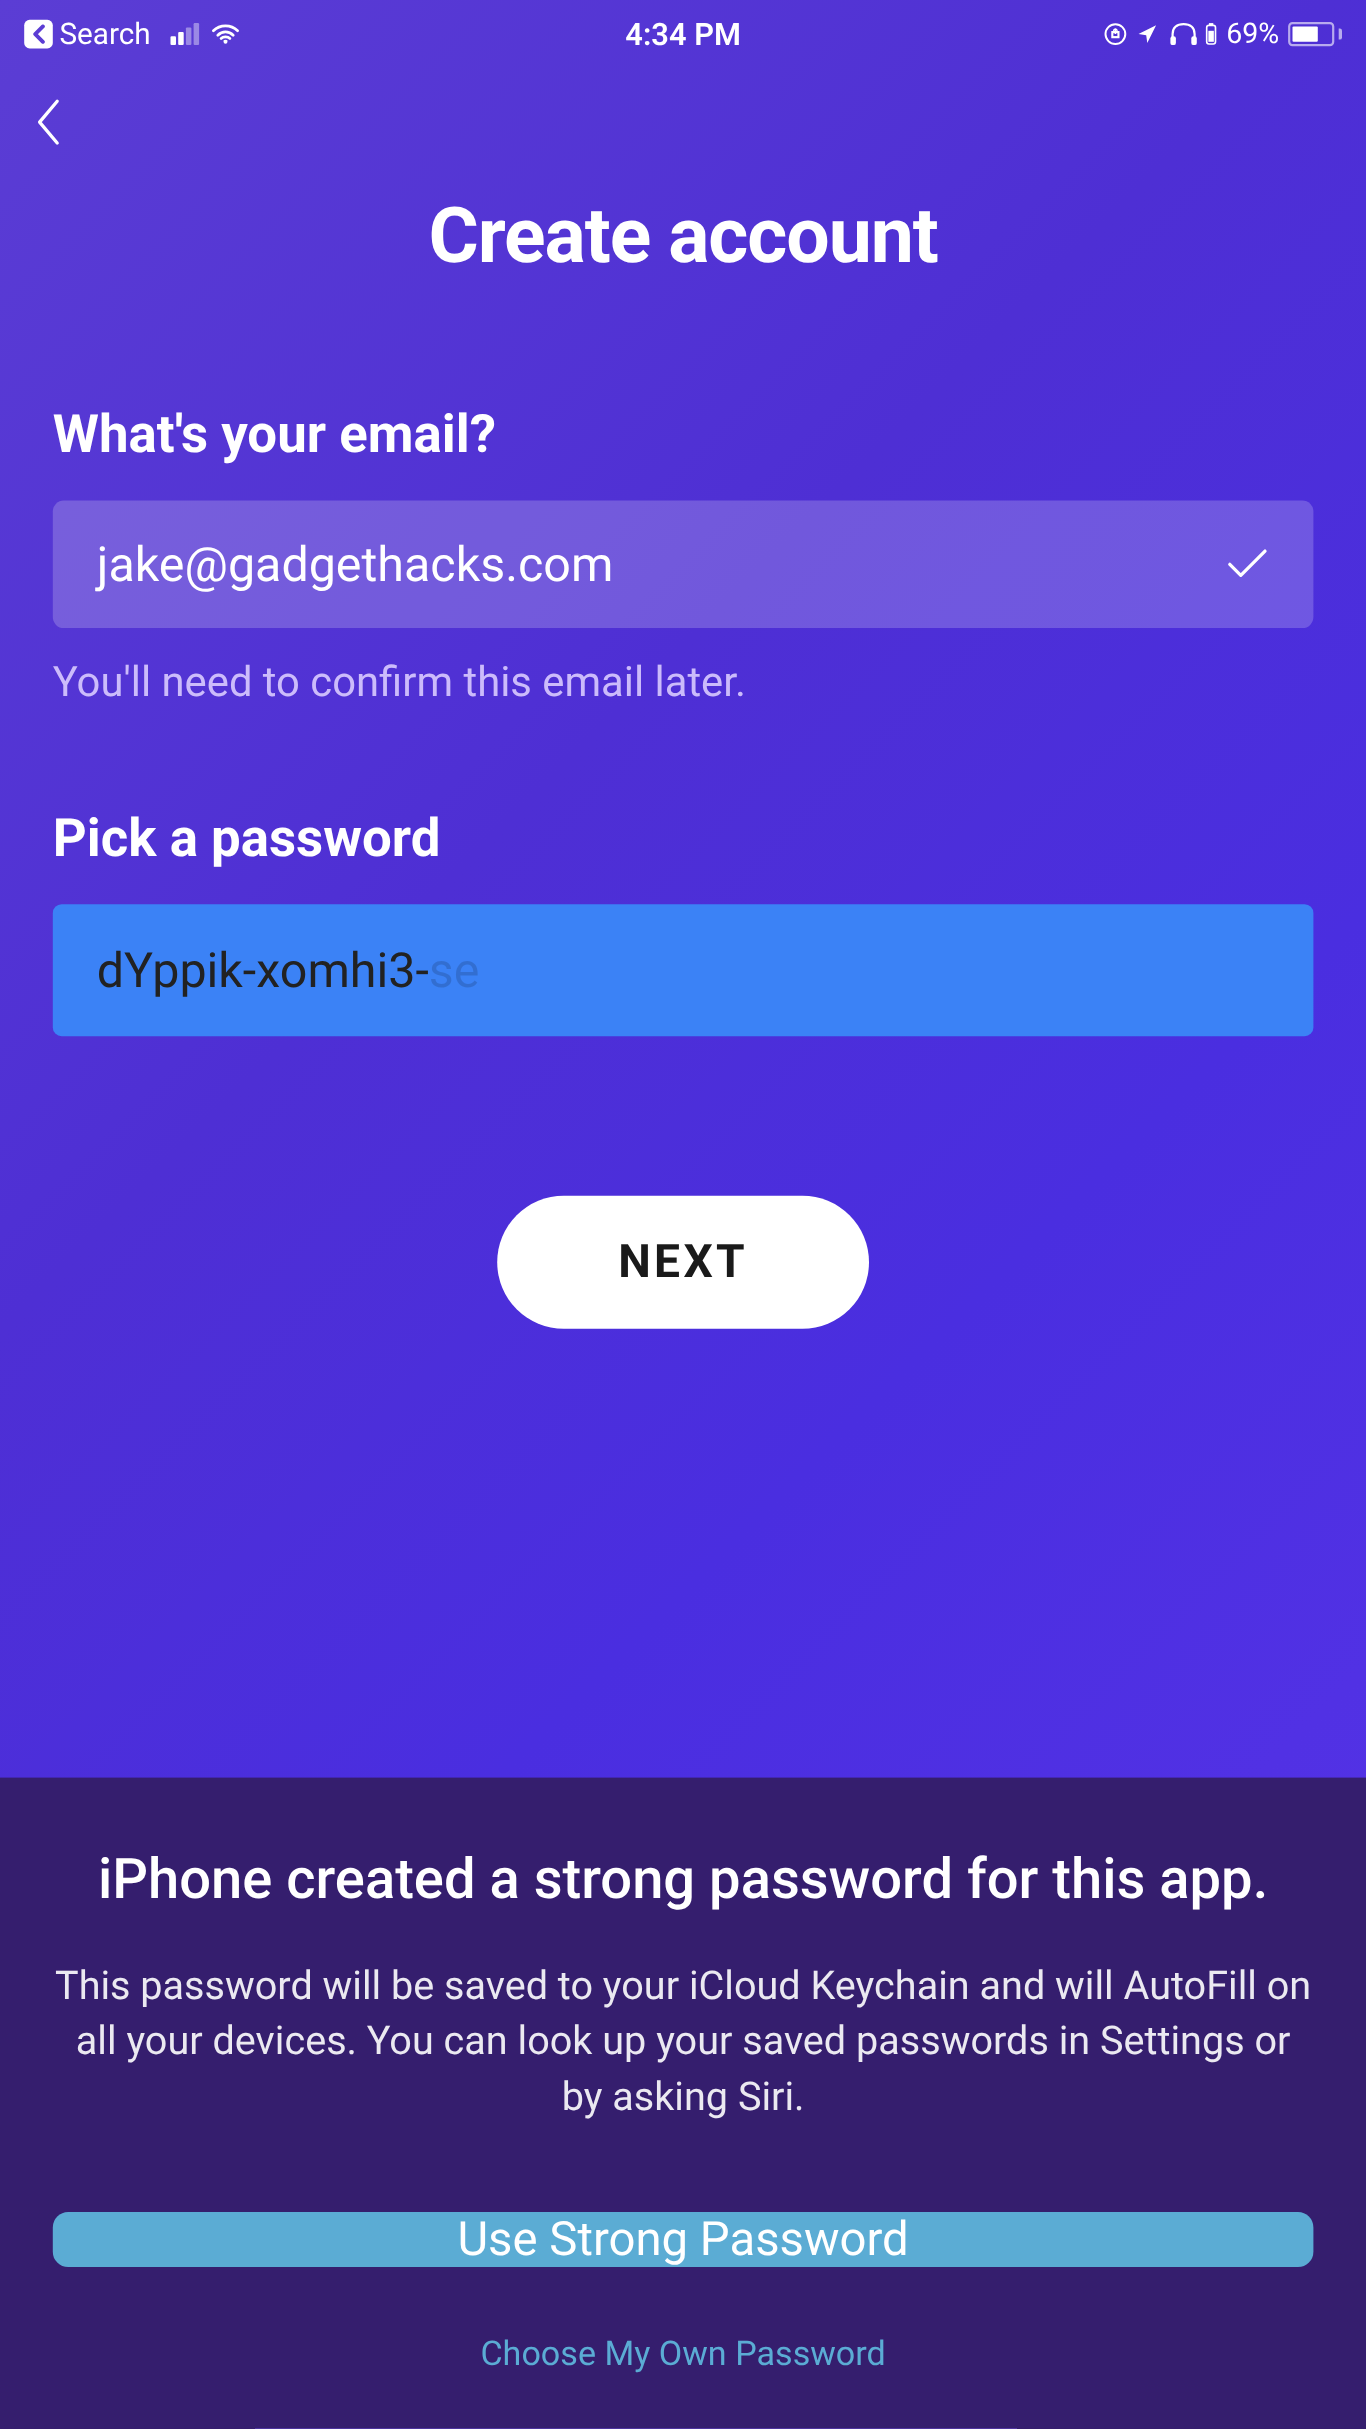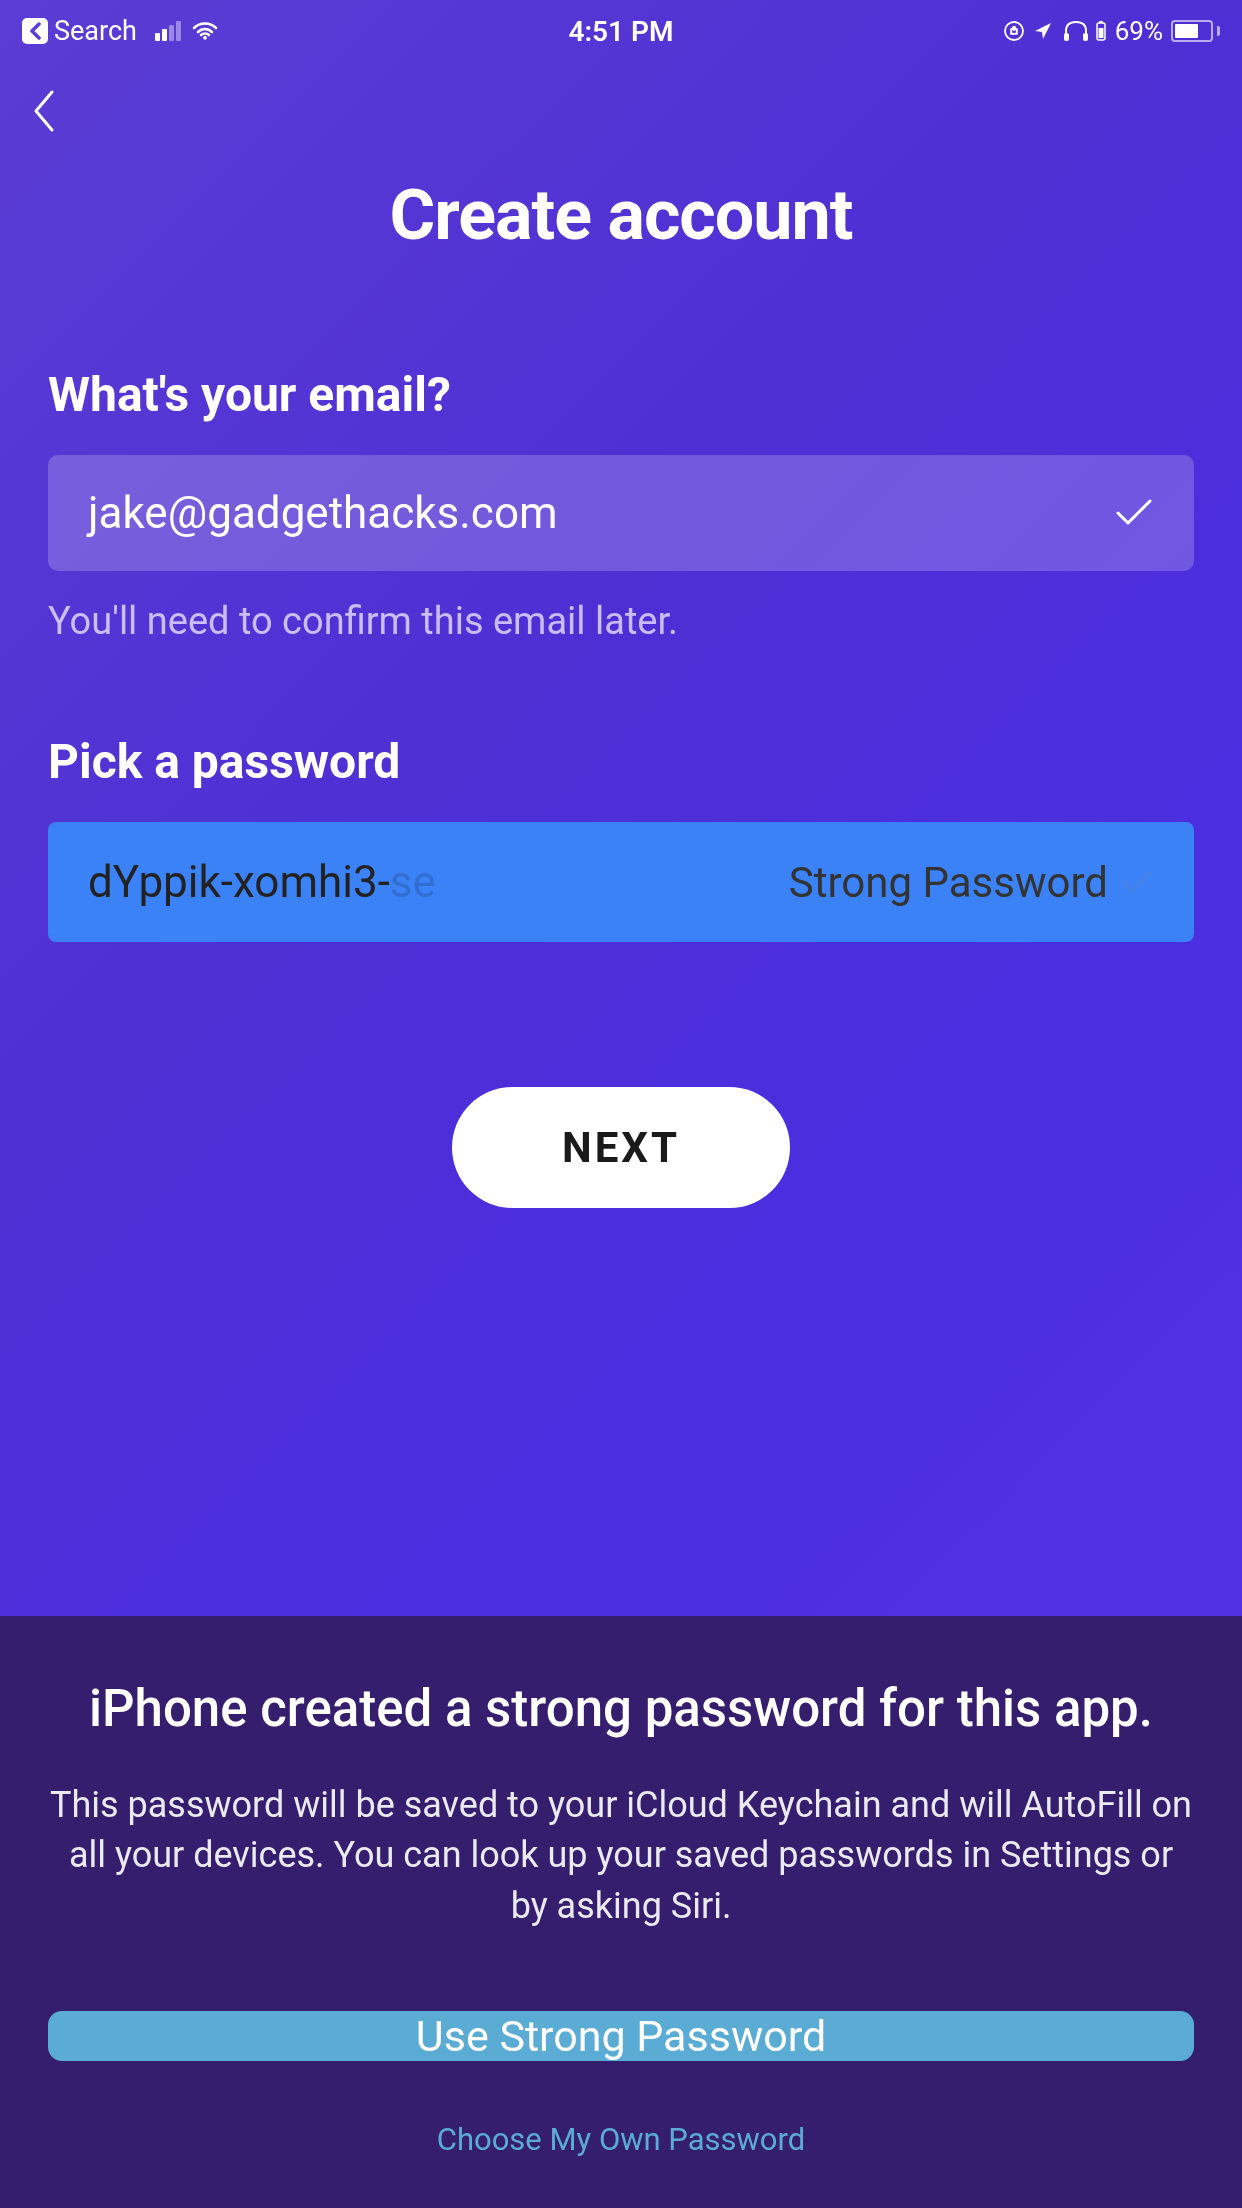--- a/index.html
+++ b/index.html
@@ -307,21 +307,21 @@
       <div class="bar bar-4"></div>
     </div>
     <svg class="wifi-icon" viewBox="0 0 28 20">
       <path d="M14 18 C14 18 16 16 16 16 C15 15 13 15 12 16 Z M14 18 L14 18" fill="white"></path>
       <path d="M7 11 C11 7 17 7 21 11" stroke="white" stroke-width="2.5" fill="none" stroke-linecap="round"></path>
       <path d="M3 7 C9 1 19 1 25 7" stroke="white" stroke-width="2.5" fill="none" stroke-linecap="round"></path>
       <path d="M10 14 C12 12 16 12 18 14" stroke="white" stroke-width="2.5" fill="none" stroke-linecap="round"></path>
       <circle cx="14" cy="17" r="1.8" fill="white"></circle>
     </svg>
   </div>
-  <div class="status-center">4:51 PM</div>
+  <div class="status-center">4:34 PM</div>
   <div class="status-right">
     <svg width="22" height="22" viewBox="0 0 22 22">
       <circle cx="11" cy="11" r="9" stroke="white" stroke-width="1.8" fill="none"></circle>
       <path d="M11 6 L11 11 M8 9 L8 14 L14 14 L14 9 Z" stroke="white" stroke-width="1.5" fill="none"></path>
       <rect x="8.5" y="9.5" width="5" height="4" stroke="white" stroke-width="1.3" fill="none"></rect>
       <path d="M9.5 9.5 L9.5 8 C9.5 7 10 6.5 11 6.5 C12 6.5 12.5 7 12.5 8 L12.5 9.5" stroke="white" stroke-width="1.3" fill="none"></path>
     </svg>
     <svg width="20" height="20" viewBox="0 0 20 20">
       <path d="M2 10 L18 2 L10 18 L9 11 Z" fill="white"></path>
     </svg>
@@ -367,26 +367,20 @@
   </div>
   <div class="helper-text">You'll need to confirm this email later.</div>
 
   <div class="password-section">
     <div class="field-label">Pick a password</div>
     <div class="password-input">
       <span class="password-value">
         <span>dYppik-xomhi3-</span>
           <span class="password-faded">se</span>
       </span>
-      <span class="strong-label">
-        <span>Strong Password</span>
-        <svg class="strong-check" width="34" height="28" viewBox="0 0 40 32">
-          <path d="M4 16 L14 26 L36 4" stroke="#888" stroke-width="3" fill="none" stroke-linecap="round" stroke-linejoin="round"></path>
-        </svg>
-      </span>
     </div>
   </div>
 
   <button class="next-button">NEXT</button>
 </div>
 
 <div class="sheet">
   <div class="sheet-title">iPhone created a strong password for this app.</div>
   <div class="sheet-body">This password will be saved to your iCloud Keychain and will AutoFill on all your devices. You can look up your saved passwords in Settings or by asking Siri.</div>
   <button class="use-strong-btn">Use Strong Password</button>

